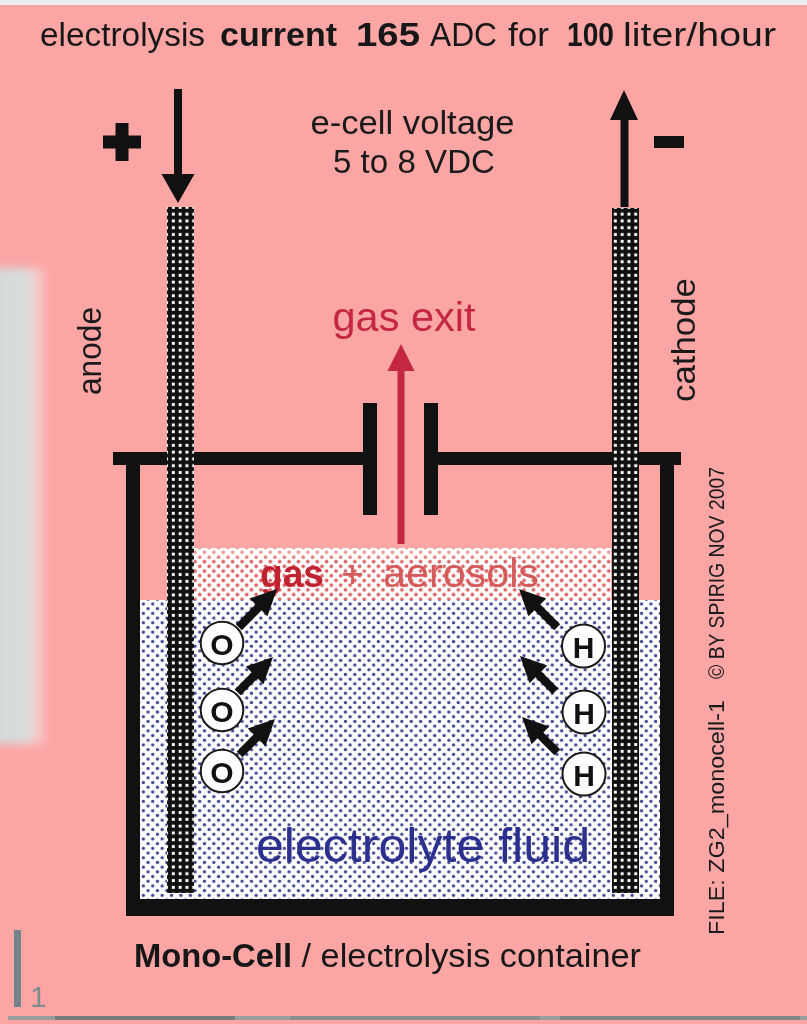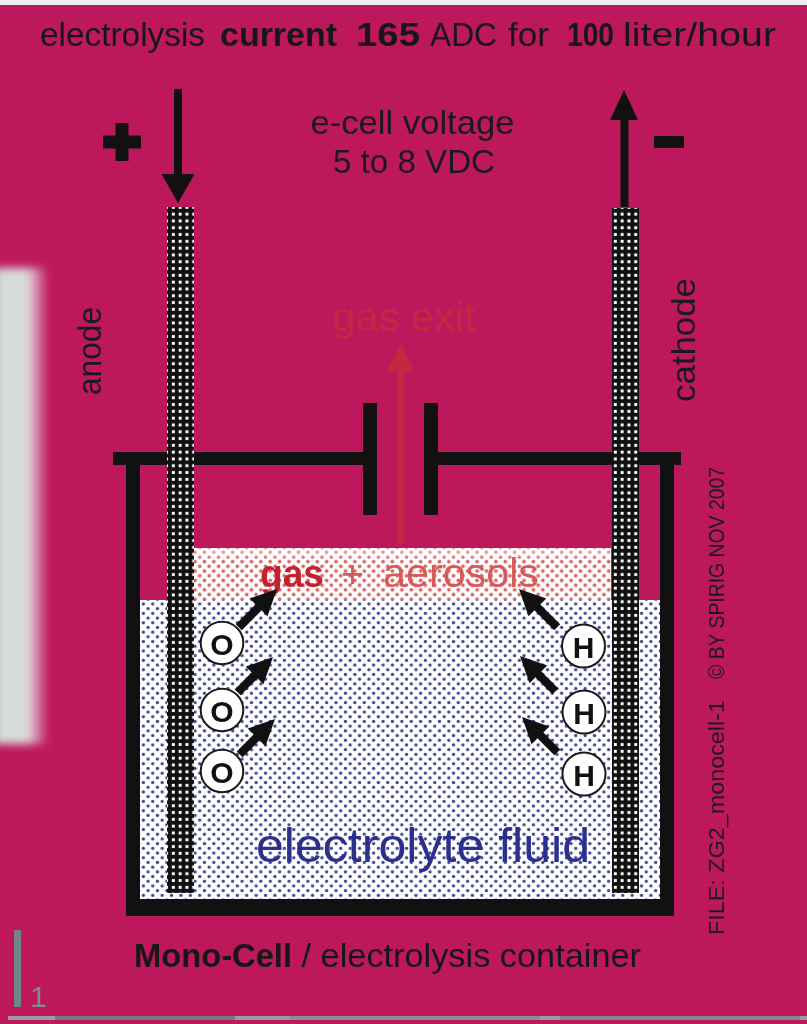--- a/index.html
+++ b/index.html
@@ -1,16 +1,16 @@
 <!DOCTYPE html>
 <html><head>
 <meta charset="utf-8">
 <style>
   html,body{margin:0;padding:0;background:#ffffff;}
-  #page{position:relative;width:807px;height:1024px;overflow:hidden;background:#be185d;
+  #page{position:relative;width:807px;height:1024px;overflow:hidden;background:#fca5a5;
         font-family:"Liberation Sans",sans-serif;}
   svg{position:absolute;left:0;top:0;}
   text{font-family:"Liberation Sans",sans-serif;}
 </style>
 </head>
 <body>
 <div id="page">
 <svg width="807" height="1024" viewBox="0 0 807 1024">
  <defs>
   <pattern id="mesh" width="6.8" height="6.8" patternUnits="userSpaceOnUse">

